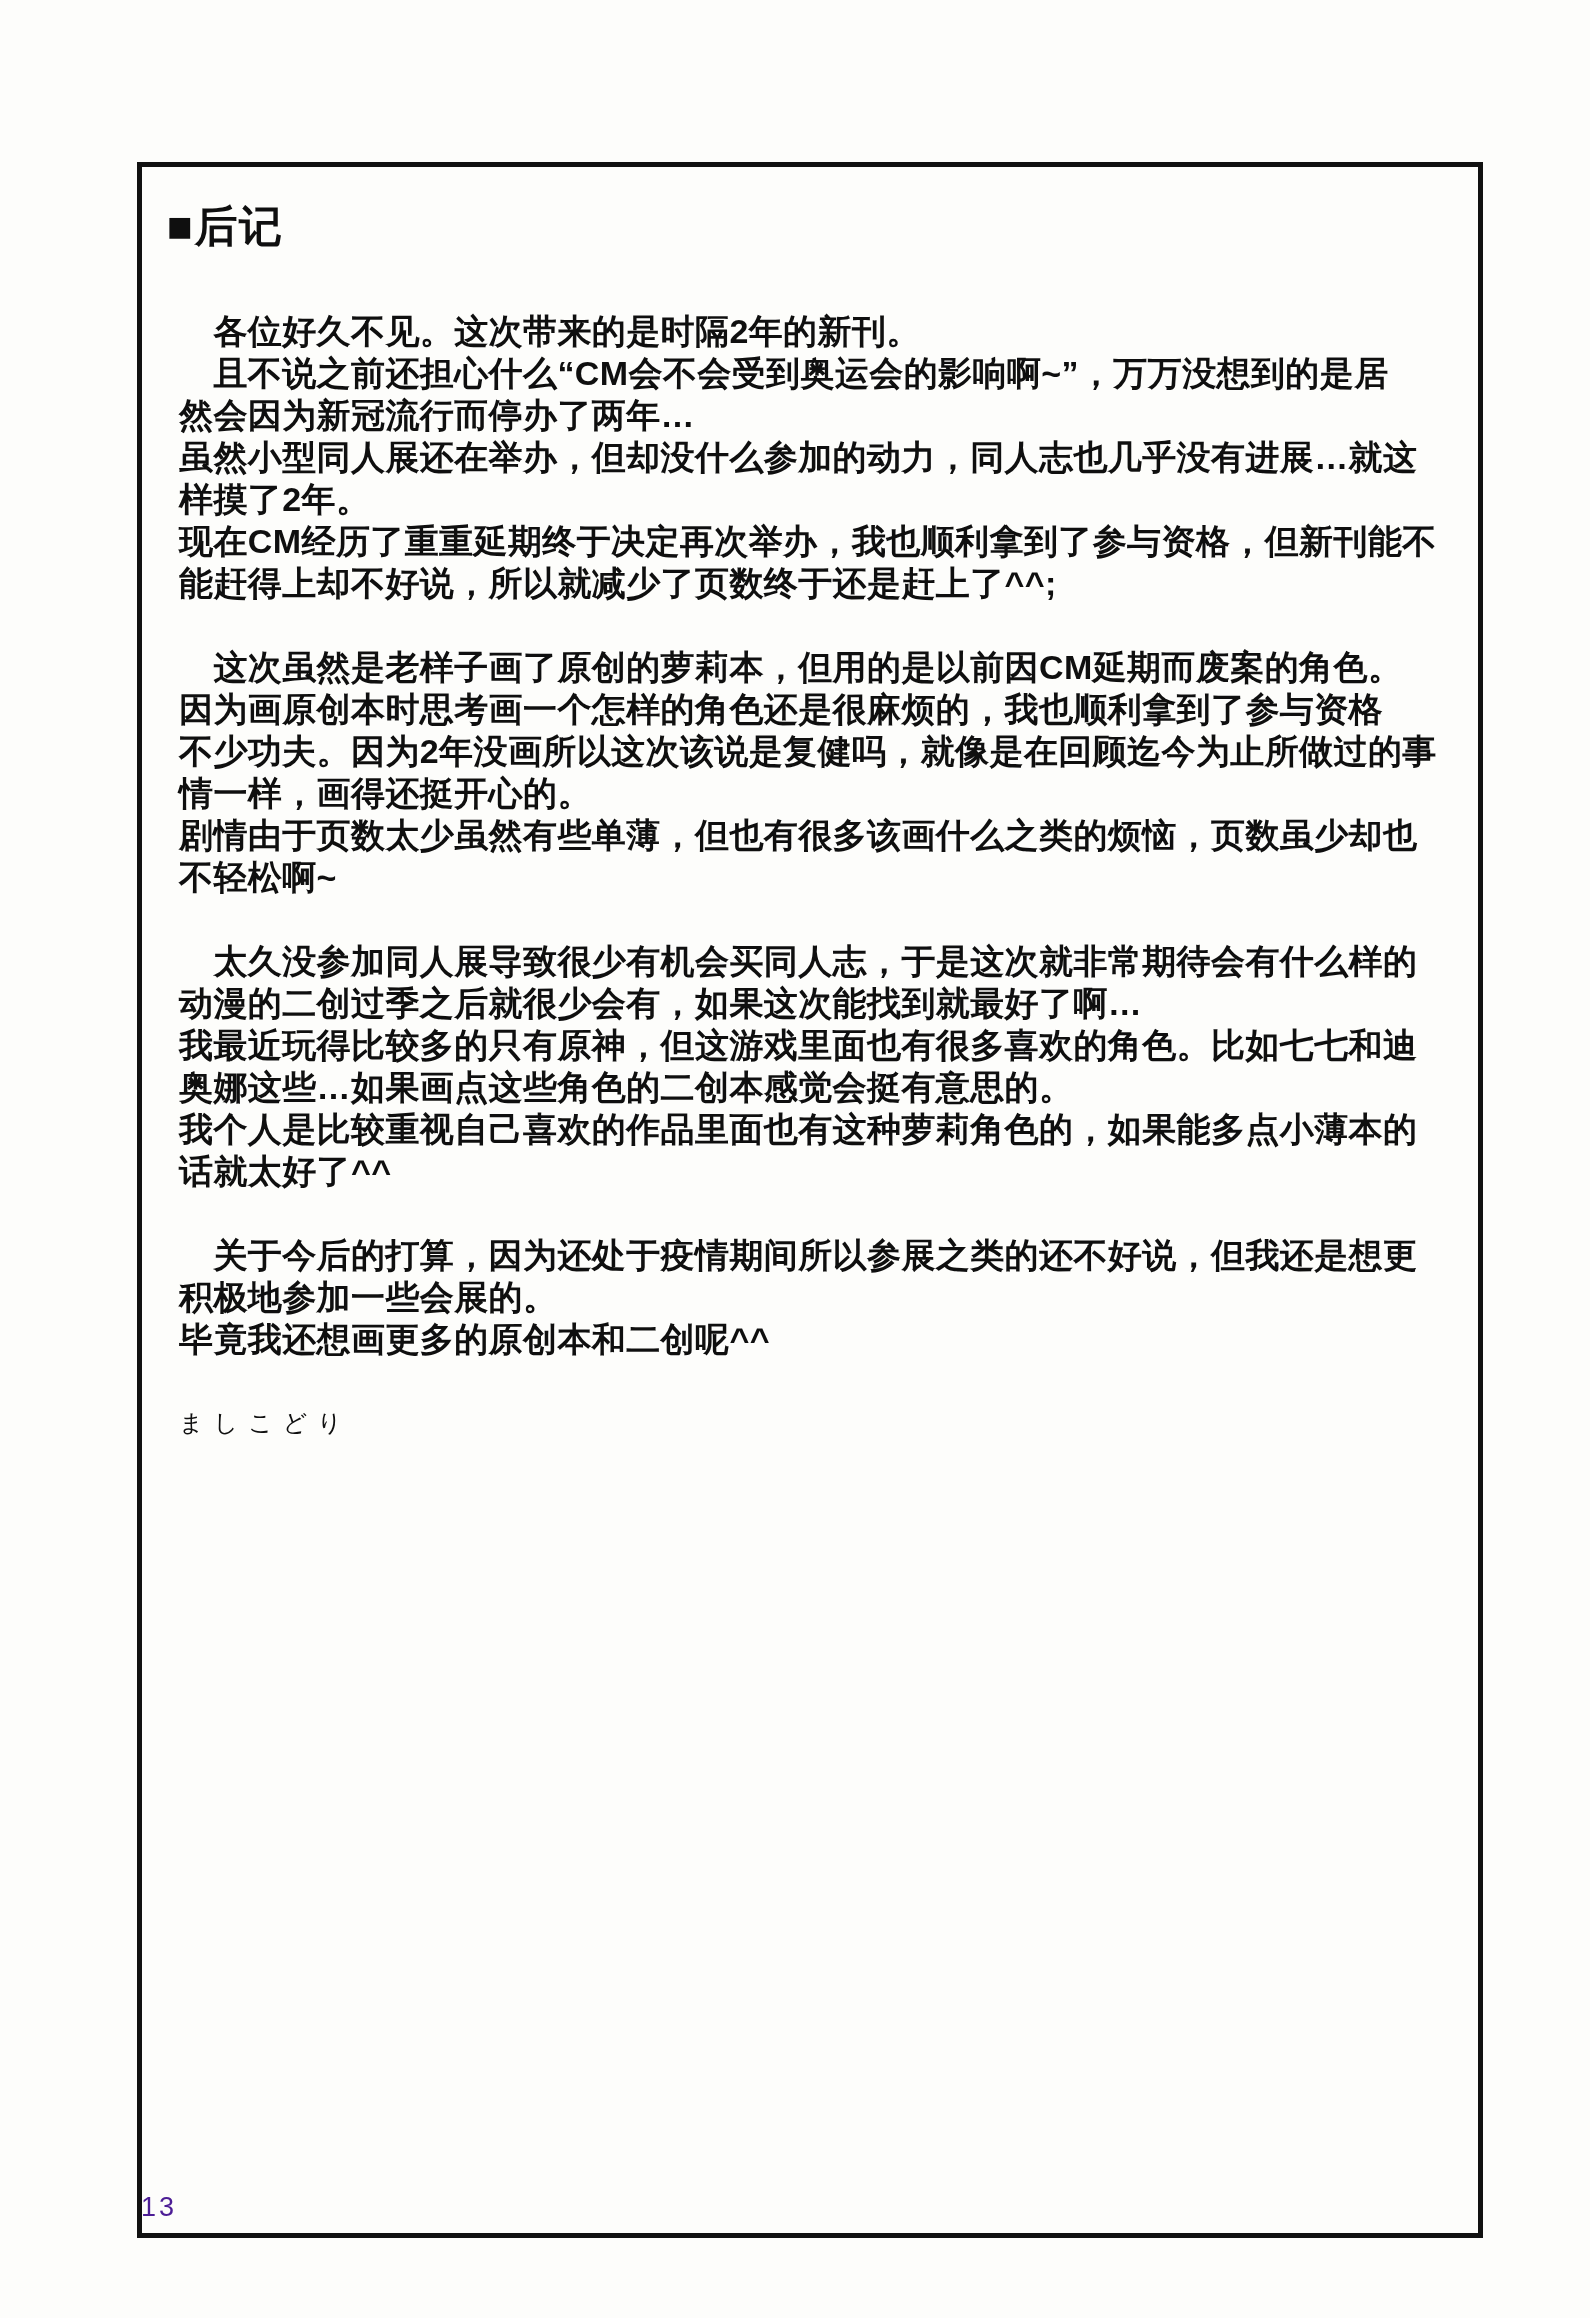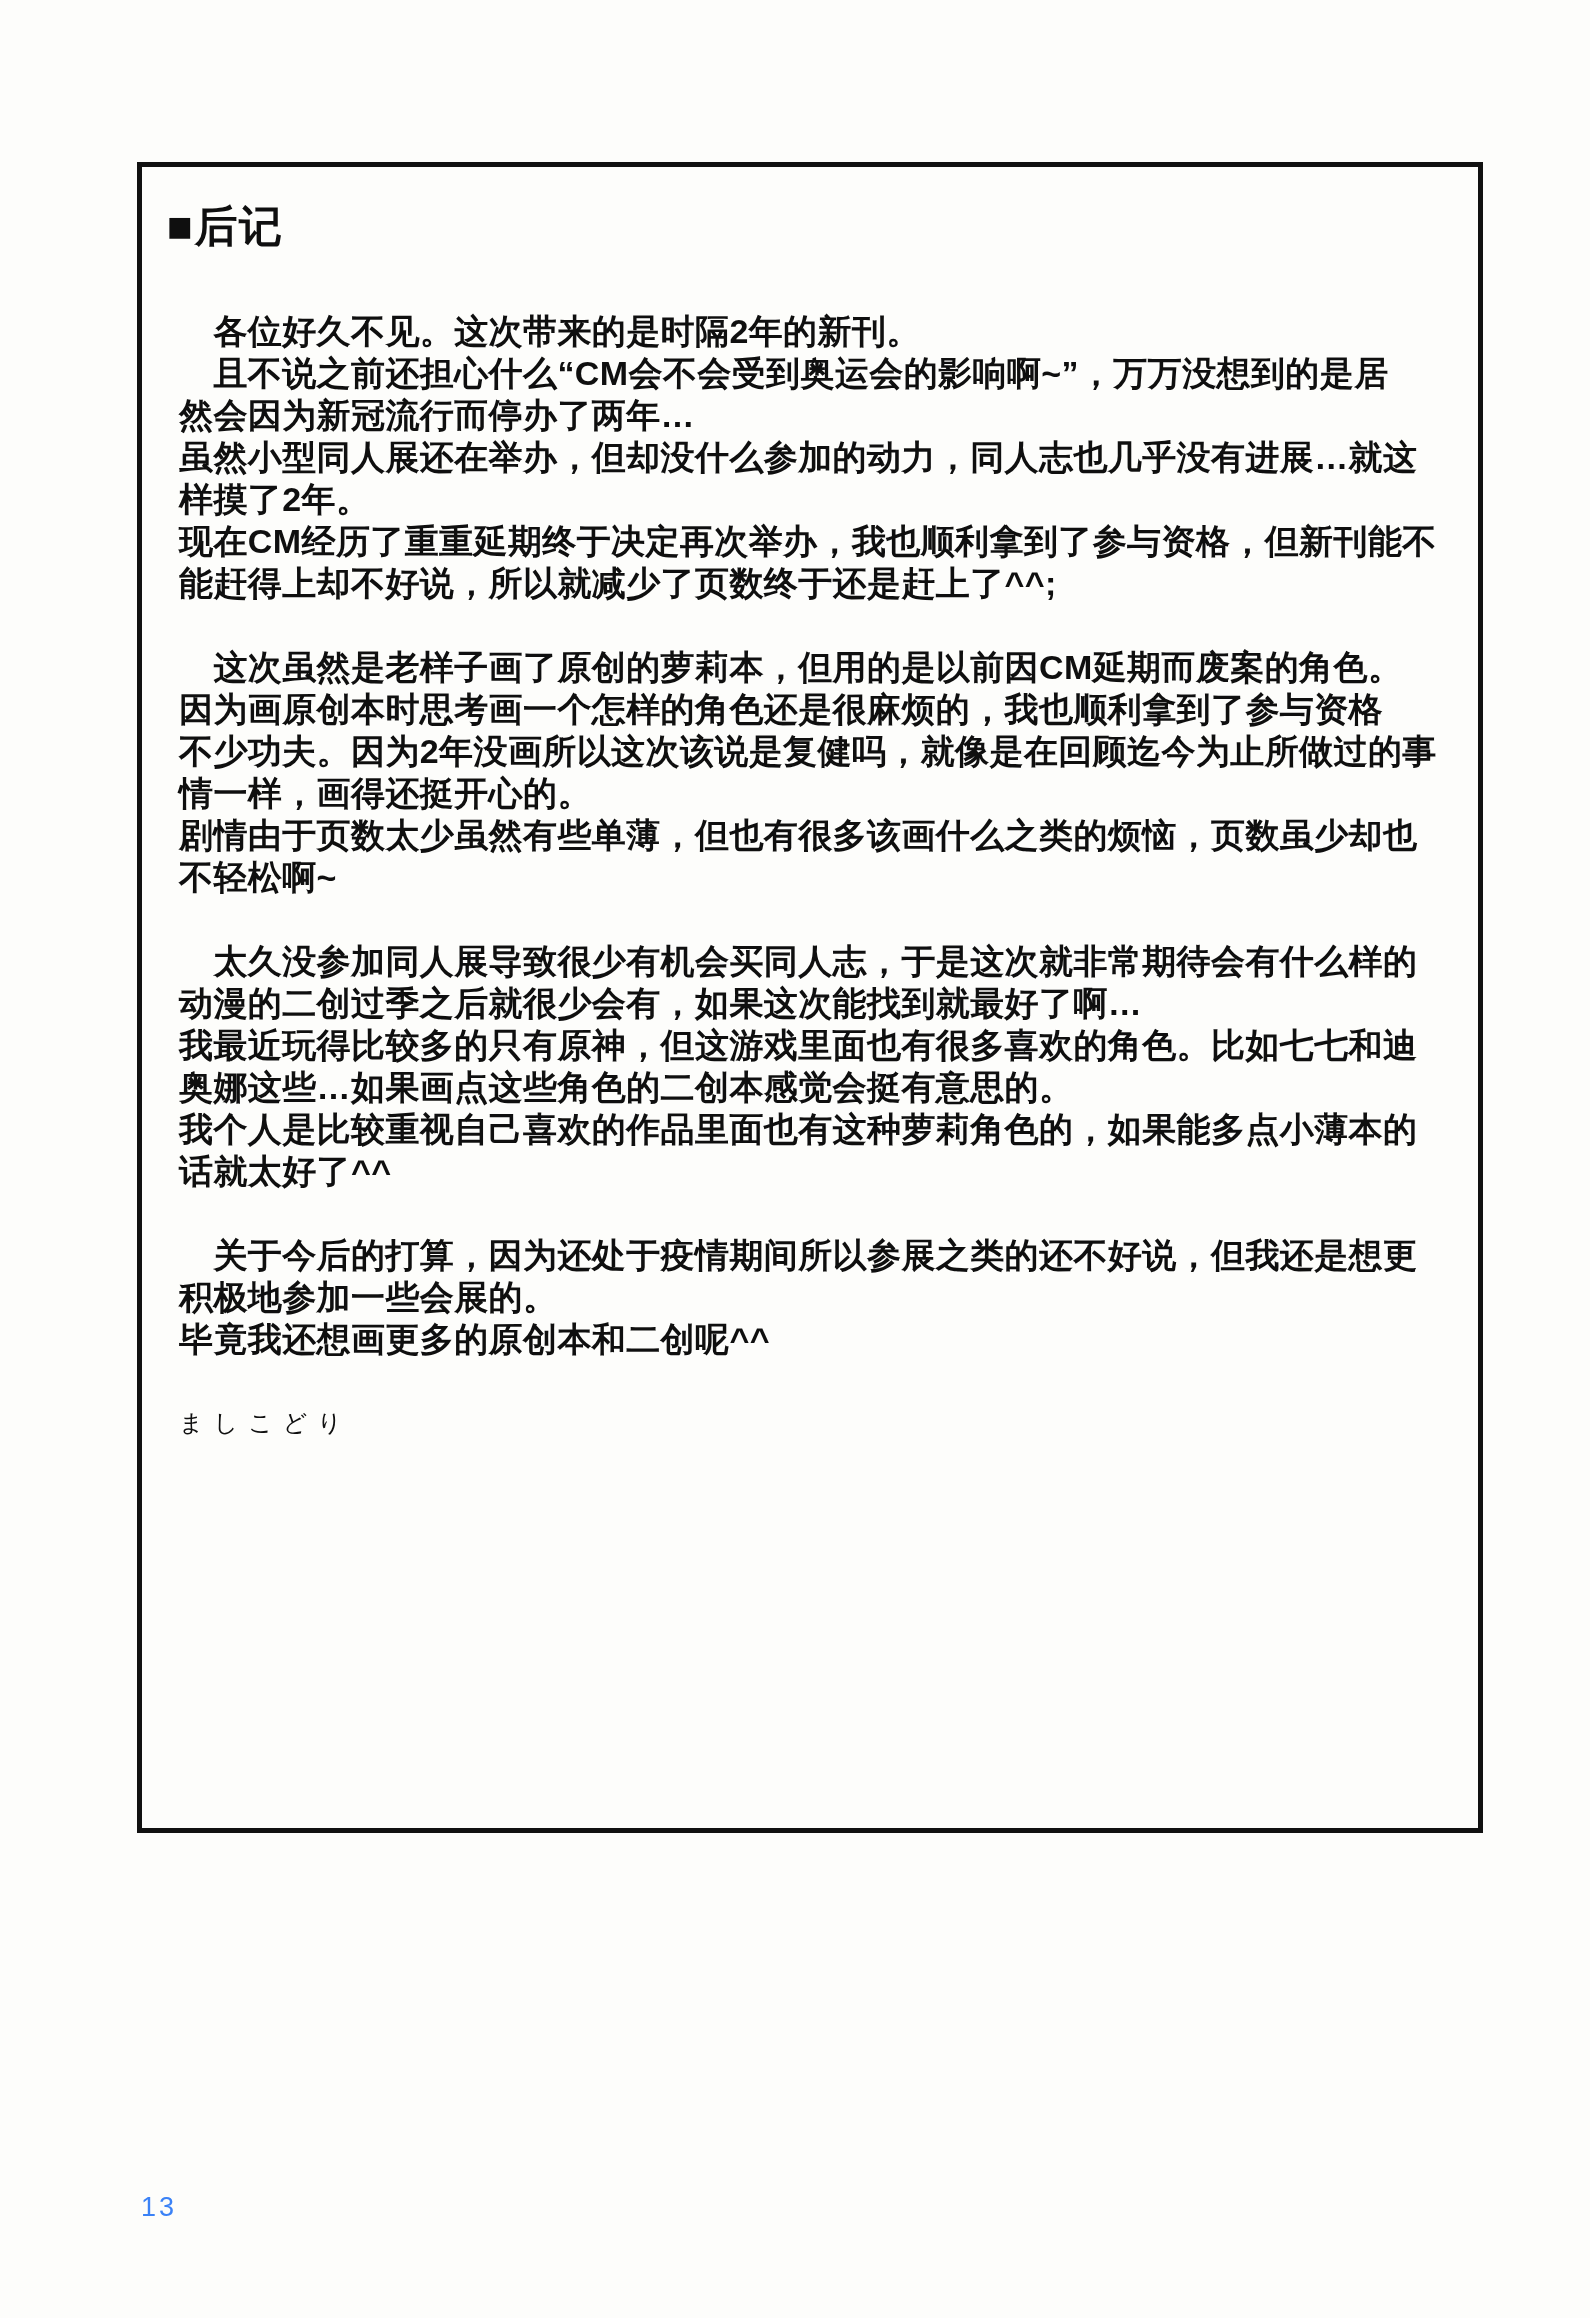--- a/index.html
+++ b/index.html
@@ -17,21 +17,21 @@
   }
   .page {
     position: absolute;
     inset: 0;
   }
   .frame {
     position: absolute;
     left: 137px;
     top: 162px;
     width: 1346px;
-    height: 1671px;
+    height: 2076px;
     border: 5.3px solid #111;
     box-sizing: border-box;
     background: transparent;
   }
   .title {
     position: absolute;
     left: 25px;
     top: 38px;
     font-size: 43px;
     line-height: 1;
@@ -74,21 +74,21 @@
     letter-spacing: 10px;
   }
   .page-number {
     position: absolute;
     left: 141px;
     top: 2194px;
     font-size: 27px;
     line-height: 1;
     font-weight: 400;
     letter-spacing: 3px;
-    color: #3b82f6;
+    color: #4c1d95;
   }
 </style>
 </head>
 <body>
 
 <div class="page">
 
   <div class="frame">
 
     <div class="title">■后记</div>

